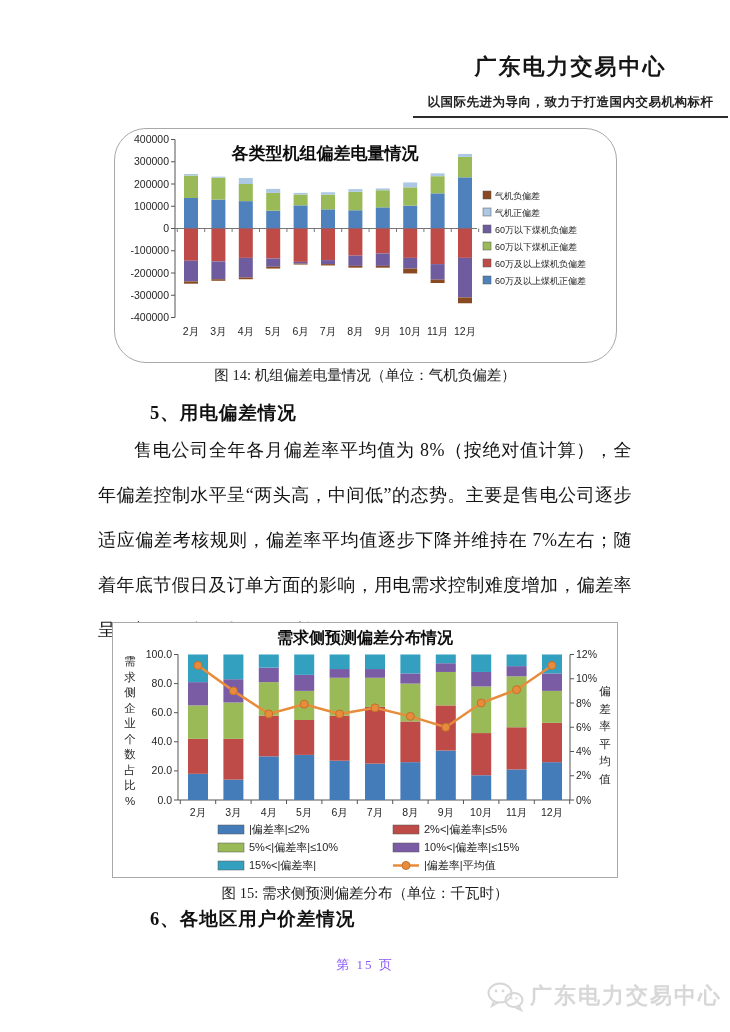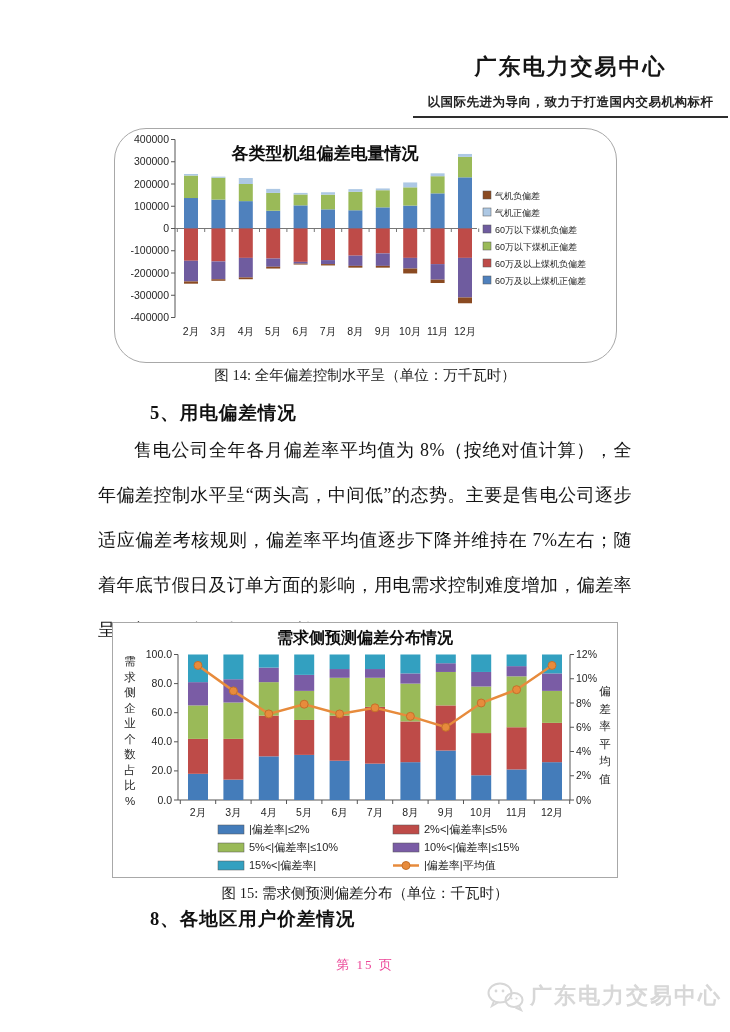--- a/index.html
+++ b/index.html
@@ -19,21 +19,21 @@
   svg{display:block;}
   
   .caption{position:absolute;left:65px;width:600px;text-align:center;font-size:14.5px;color:#1c1c1c;}
   #cap14{top:366px;}
   #cap15{top:884px;}
   .section-heading{position:absolute;left:150px;font-size:18.5px;font-weight:bold;color:#111;letter-spacing:1px;}
   #sec5{top:392px;margin-top:8px;}
   #sec6{top:906px;}
   .body-par{position:absolute;left:98px;top:428px;width:534px;font-size:18px;line-height:45px;
             text-align:justify;text-indent:2em;color:#141414;letter-spacing:0.4px;}
-  .footer{position:absolute;left:0;top:956px;width:100%;text-align:center;font-size:13px;color:#ec4899;letter-spacing:2px;}
+  .footer{position:absolute;left:0;top:956px;width:100%;text-align:center;font-size:13px;color:#8b5cf6;letter-spacing:2px;}
   .watermark{position:absolute;right:8px;top:980px;display:flex;align-items:center;gap:6px;
              font-family:"Liberation Sans","DejaVu Sans",sans-serif;font-size:22px;color:#d7d7d7;
              letter-spacing:2px;font-weight:bold;}
 </style>
 </head>
 <body>
 
 <div class="page">
 
   <div class="header">
@@ -161,21 +161,21 @@
         <text x="380" y="103.5" fill="#262626" font-family="&quot;Liberation Sans&quot;,&quot;DejaVu Sans&quot;,sans-serif" font-size="9">60万以下煤机负偏差</text>
         <rect x="368" y="113" width="8" height="8" fill="#9ABA58" stroke="#555" stroke-width="0.5"></rect>
         <text x="380" y="120.5" fill="#262626" font-family="&quot;Liberation Sans&quot;,&quot;DejaVu Sans&quot;,sans-serif" font-size="9">60万以下煤机正偏差</text>
         <rect x="368" y="130" width="8" height="8" fill="#BE4B48" stroke="#555" stroke-width="0.5"></rect>
         <text x="380" y="137.5" fill="#262626" font-family="&quot;Liberation Sans&quot;,&quot;DejaVu Sans&quot;,sans-serif" font-size="9">60万及以上煤机负偏差</text>
         <rect x="368" y="147" width="8" height="8" fill="#4F81BD" stroke="#555" stroke-width="0.5"></rect>
         <text x="380" y="154.5" fill="#262626" font-family="&quot;Liberation Sans&quot;,&quot;DejaVu Sans&quot;,sans-serif" font-size="9">60万及以上煤机正偏差</text>
       </svg>
   </div>
 
-  <div class="caption" id="cap14">图 14: 全年偏差控制水平呈（单位：万千瓦时）</div>
+  <div class="caption" id="cap14">图 14: 机组偏差电量情况（单位：气机负偏差）</div>
 
   <div class="section-heading" id="sec5">5、用电偏差情况</div>
 
   <div class="body-par">售电公司全年各月偏差率平均值为 8%（按绝对值计算），全年偏差控制水平呈“两头高，中间低”的态势。主要是售电公司逐步适应偏差考核规则，偏差率平均值逐步下降并维持在 7%左右；随着年底节假日及订单方面的影响，用电需求控制难度增加，偏差率呈现翘尾现象。如图 15 所示。</div>
 
   <div class="chartbox" id="chart2-box">
     <svg id="svg-chart2" width="502" height="252" viewBox="0 0 502 252">
         <text x="59" y="180.5" fill="#262626" font-family="&quot;Liberation Sans&quot;,&quot;DejaVu Sans&quot;,sans-serif" font-size="10.5" text-anchor="end">0.0</text>
         <line x1="61" y1="177" x2="65" y2="177" stroke="#555"></line>
         <text x="59" y="151.4" fill="#262626" font-family="&quot;Liberation Sans&quot;,&quot;DejaVu Sans&quot;,sans-serif" font-size="10.5" text-anchor="end">20.0</text>
@@ -323,21 +323,21 @@
         <rect x="105" y="238" width="26" height="9" fill="#33A0C0" stroke="#555" stroke-width="0.5"></rect>
         <text x="136" y="246" fill="#262626" font-family="&quot;Liberation Sans&quot;,&quot;DejaVu Sans&quot;,sans-serif" font-size="11">15%&lt;|偏差率|</text>
         <line x1="280" y1="242.5" x2="306" y2="242.5" stroke="#E78B3C" stroke-width="2.5"></line>
         <circle cx="293" cy="242.5" r="4" fill="#E78B3C" stroke="#c4712a"></circle>
         <text x="311" y="246" fill="#262626" font-family="&quot;Liberation Sans&quot;,&quot;DejaVu Sans&quot;,sans-serif" font-size="11">|偏差率|平均值</text>
       </svg>
   </div>
 
   <div class="caption" id="cap15">图 15: 需求侧预测偏差分布（单位：千瓦时）</div>
 
-  <div class="section-heading" id="sec6">8、各地区用户价差情况</div>
+  <div class="section-heading" id="sec6">6、各地区用户价差情况</div>
 
   <div class="footer">第 15 页</div>
 
   <div class="watermark">
     <svg width="38" height="32" viewBox="0 0 38 32">
       <ellipse cx="14" cy="13" rx="11.5" ry="9.5" fill="none" stroke="#d7d7d7" stroke-width="2"></ellipse>
       <circle cx="10" cy="11" r="1.4" fill="#d7d7d7"></circle>
       <circle cx="17" cy="11" r="1.4" fill="#d7d7d7"></circle>
       <path d="M8 21 L6 26 L12 22.5" fill="none" stroke="#d7d7d7" stroke-width="2"></path>
       <ellipse cx="28" cy="20" rx="8.5" ry="7" fill="none" stroke="#d7d7d7" stroke-width="2"></ellipse>

